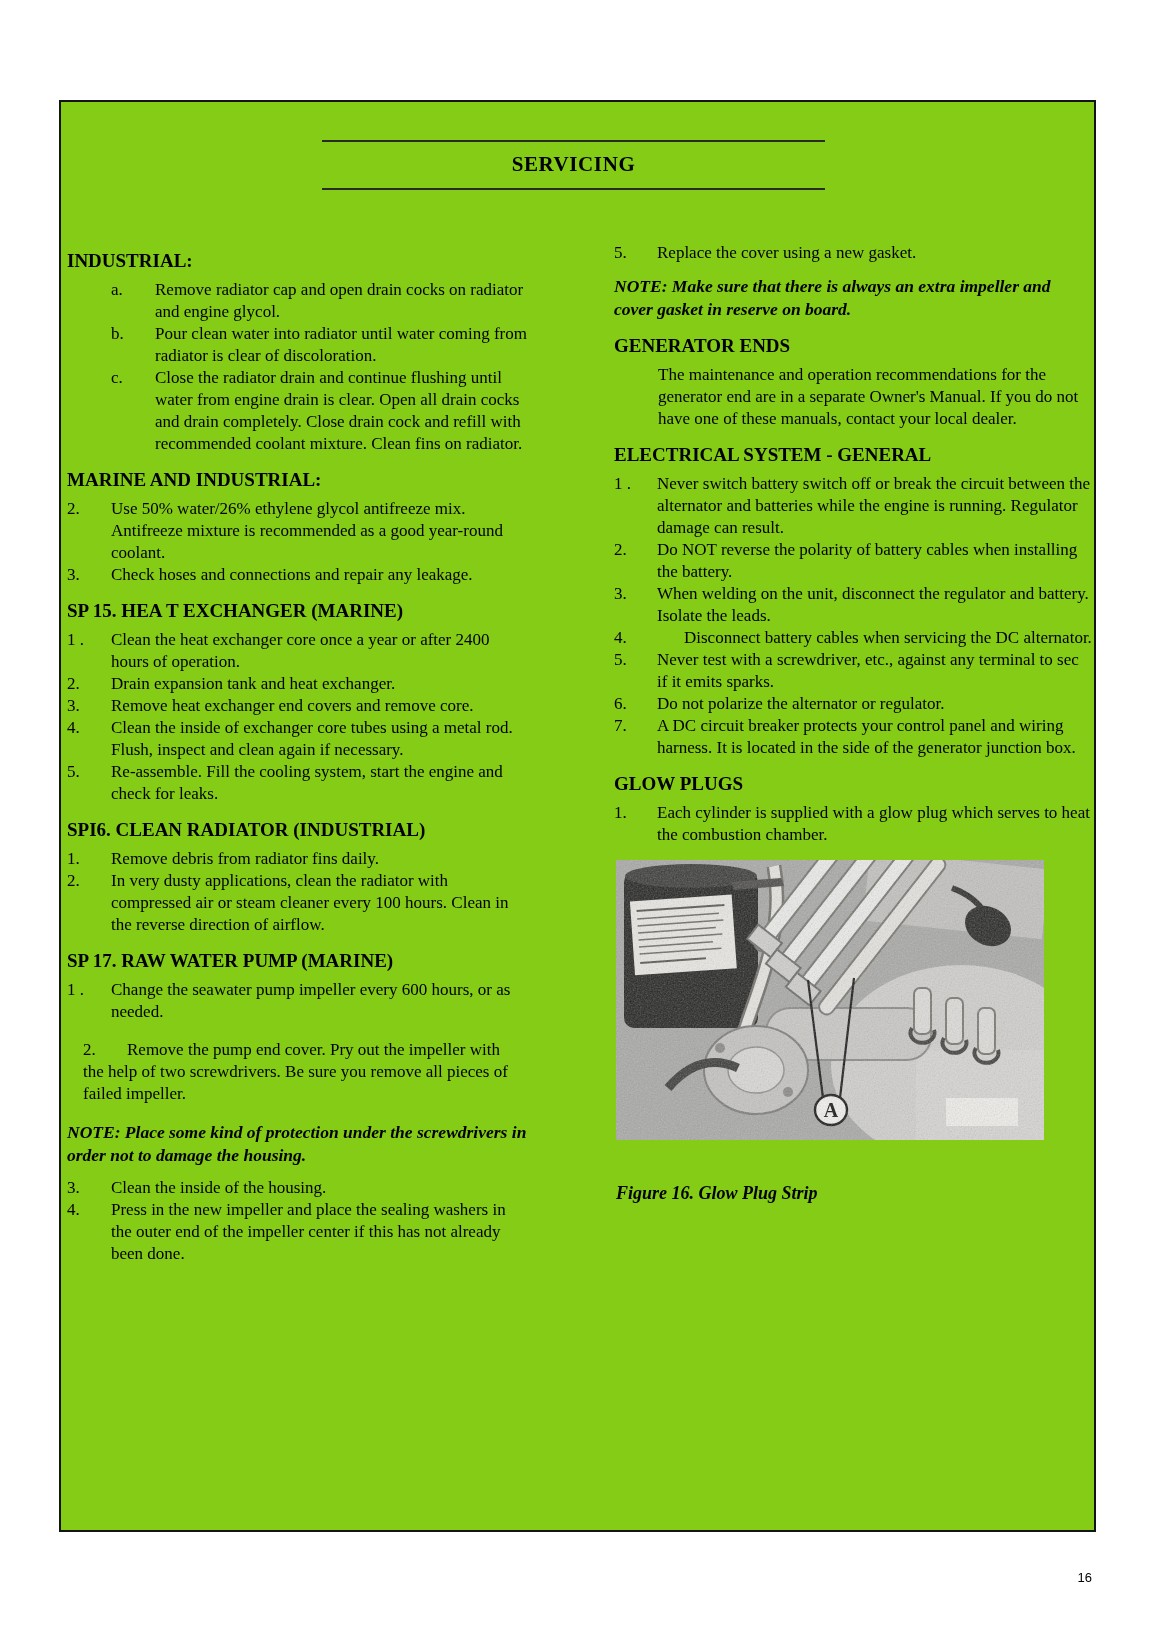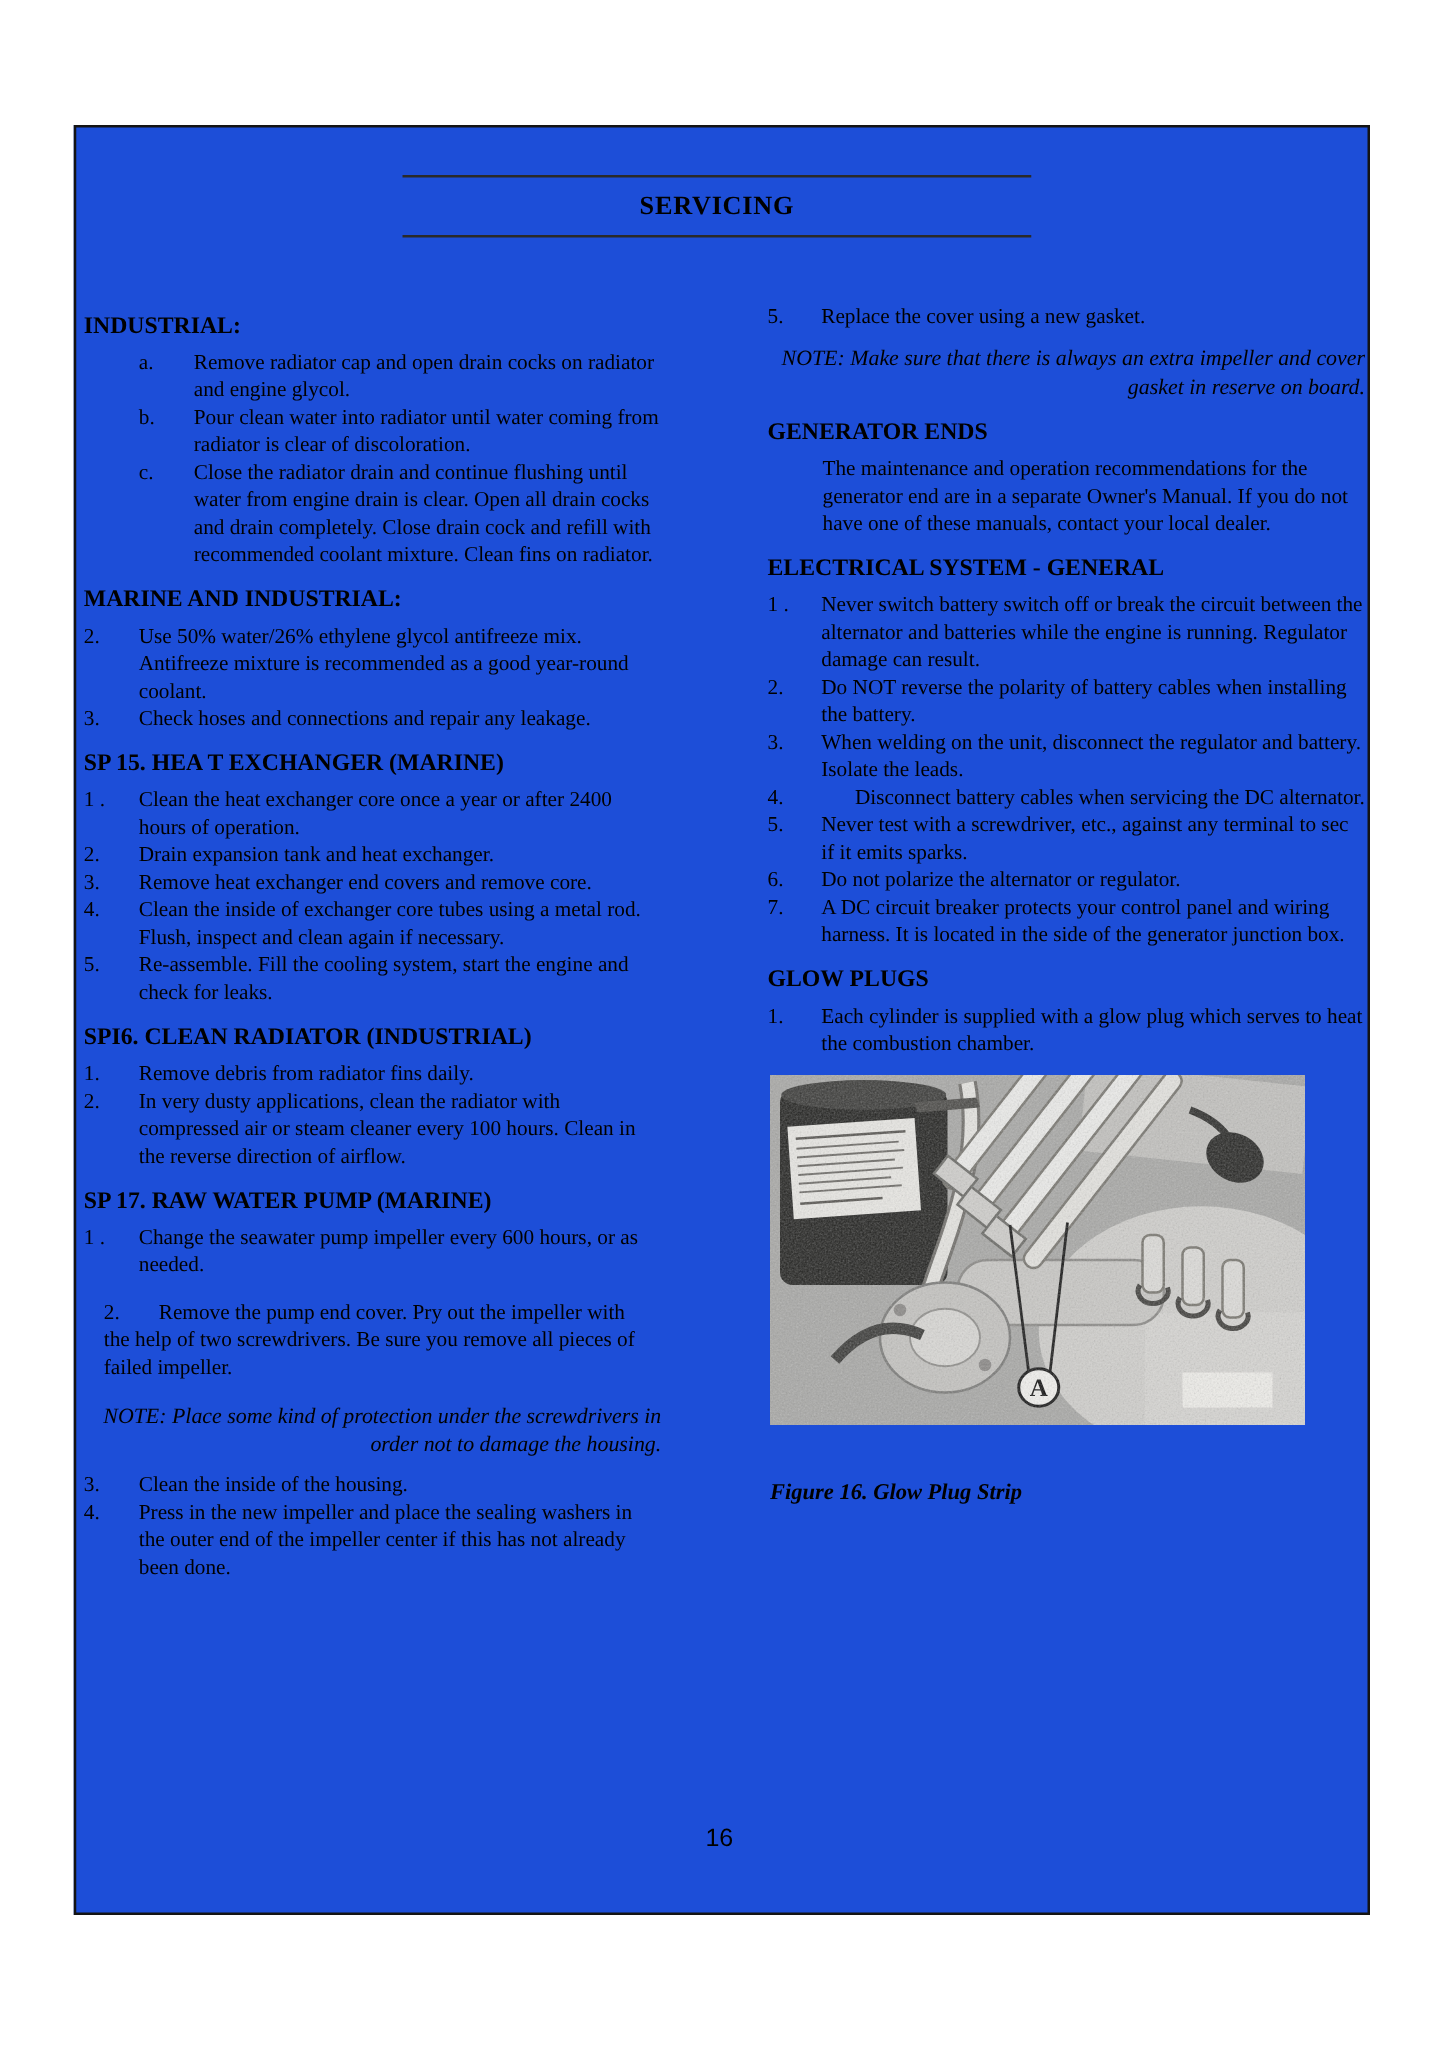--- a/index.html
+++ b/index.html
@@ -2,21 +2,21 @@
 <html><head>
 <meta charset="utf-8">
 <style>
   html,body{margin:0;padding:0;}
   body{
     width:1157px;height:1637px;background:#ffffff;position:relative;
     font-family:"Liberation Serif","DejaVu Serif",serif;color:#000;overflow:hidden;
   }
   .page-box{
     position:absolute;left:59px;top:100px;width:1033px;height:1428px;
-    border:2.5px solid #141414;background:#1d4ed8;
+    border:2.5px solid #141414;background:#84cc16;
   }
   .header-band{
     position:absolute;left:261px;top:38px;width:503px;
     border-top:2.5px solid #2a2a2a;border-bottom:2px solid #2a2a2a;
     text-align:center;padding:10px 0 11px 0;
   }
   .page-title{
     font-weight:bold;font-size:21px;letter-spacing:0.6px;
   }
   .col{position:absolute;font-size:17px;line-height:22px;}
@@ -25,28 +25,28 @@
   .col > :first-child{margin-top:0;}
   h3{font-size:19px;line-height:23px;margin:13px 0 7px 0;font-weight:bold;}
   h3.bi{}
   .row{display:flex;align-items:flex-start;}
   .num{flex:0 0 44px;}
   .txt{flex:1;}
   .txt.indent-first{text-indent:27px;}
   .inset{margin-left:44px;}
   .runin{margin:16px;}
   .runin-num{display:inline-block;width:44px;}
-  p.note{font-weight:normal;font-style:italic;font-size:17.5px;line-height:23px;margin:11px 0 10px 0;text-align:right;}
+  p.note{font-weight:bold;font-style:italic;font-size:17.5px;line-height:23px;margin:11px 0 10px 0;}
   p.para-indent{margin:0 0 0 44px;}
   figure{margin:14px 0 0 2px;padding:0;width:428px;height:280px;}
   figure svg{display:block;width:428px;height:280px;}
   .caption{font-weight:bold;font-style:italic;font-size:18px;margin:42px 0 0 2px;}
   .page-number{
-    position:absolute;left:59px;top:1460px;width:1033px;text-align:center;
-    font-family:"Liberation Sans","DejaVu Sans",sans-serif;font-size:20px;
+    position:absolute;left:59px;top:1570px;width:1033px;text-align:right;
+    font-family:"Liberation Sans","DejaVu Sans",sans-serif;font-size:13px;
   }
 </style>
 </head>
 <body>
 
 <div class="page-box">
 
   <div class="header-band">
     <div class="page-title">SERVICING</div>
   </div>

